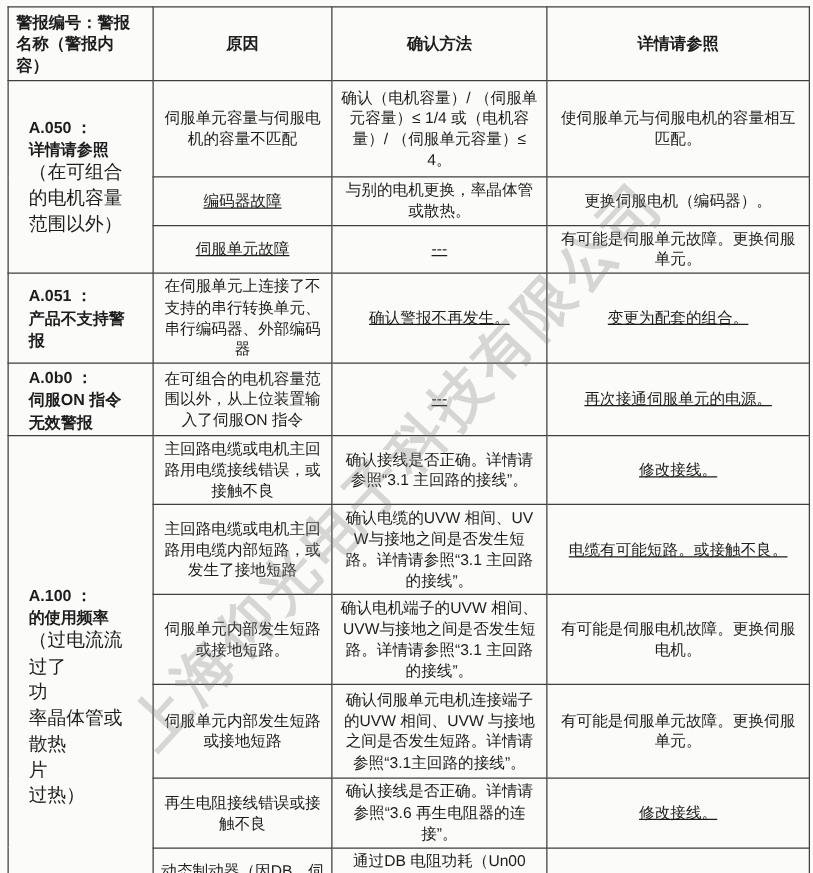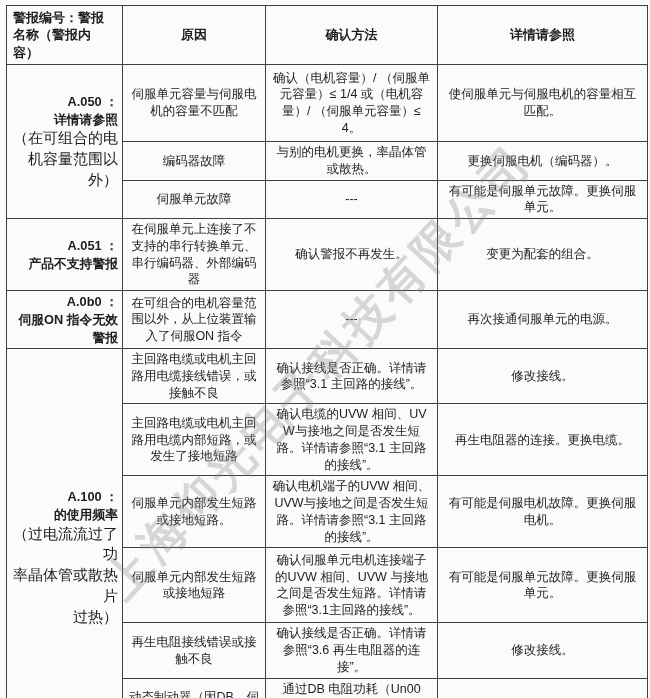--- a/index.html
+++ b/index.html
@@ -38,38 +38,39 @@
   .alarm-table th {
     font-weight: bold;
     font-size: 13px;
     padding: 3px 6px;
   }
   .alarm-table th.h-alarm {
     text-align: left;
     margin-top: 36px;
   }
   td.alarm-cell {
-    text-align: right;
-    padding: 2px 4px;
+    text-align: left;
+    padding: 2px 16px;
   }
   .alarm-code, .alarm-name {
     font-weight: bold;
     font-size: 12.8px;
     line-height: 1.38;
   }
   .alarm-note {
     font-size: 15px;
     line-height: 1.38;
     white-space: pre-line;
   }
   td.cause, td.check, td.action {
     text-align: center;
   }
   td.c {
     text-align: center;
+    text-decoration: underline;
   }
   .watermark {
     position: absolute;
     left: 318px;
     top: 372px;
     transform: translate(-50%, -50%) rotate(-47deg);
     font-size: 46px;
     font-weight: bold;
     letter-spacing: 4px;
     white-space: nowrap;
@@ -151,21 +152,21 @@
 片
 过热）</div>
         </td>
         <td class="cause">主回路电缆或电机主回路用电缆接线错误，或接触不良</td>
         <td class="check">确认接线是否正确。详情请参照“3.1 主回路的接线”。</td>
         <td class="action c">修改接线。</td>
       </tr>
       <tr style="height:72px">
         <td class="cause">主回路电缆或电机主回路用电缆内部短路，或发生了接地短路</td>
         <td class="check">确认电缆的UVW 相间、UVW与接地之间是否发生短路。详情请参照“3.1 主回路的接线”。</td>
-        <td class="action c">再生电阻器的连接。更换电缆。</td>
+        <td class="action c">电缆有可能短路。或接触不良。</td>
       </tr>
       <tr style="height:63px">
         <td class="cause">伺服单元内部发生短路或接地短路。</td>
         <td class="check">确认电机端子的UVW 相间、UVW与接地之间是否发生短路。详情请参照“3.1 主回路的接线”。</td>
         <td class="action">有可能是伺服电机故障。更换伺服电机。</td>
       </tr>
       <tr style="height:75px">
         <td class="cause">伺服单元内部发生短路或接地短路</td>
         <td class="check">确认伺服单元电机连接端子的UVW 相间、UVW 与接地之间是否发生短路。详情请参照“3.1主回路的接线”。</td>
         <td class="action">有可能是伺服单元故障。更换伺服单元。</td>

